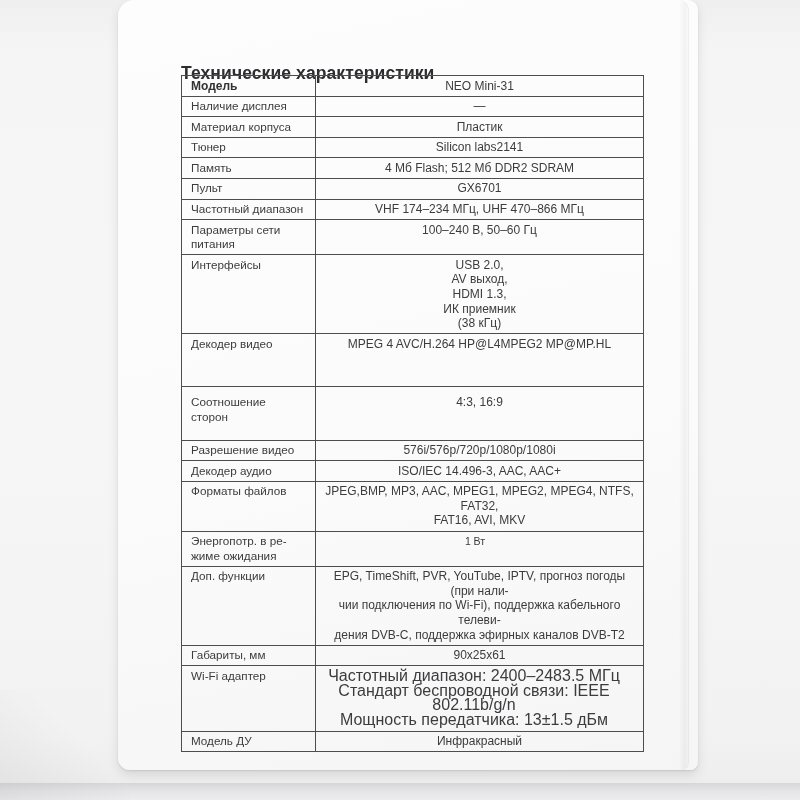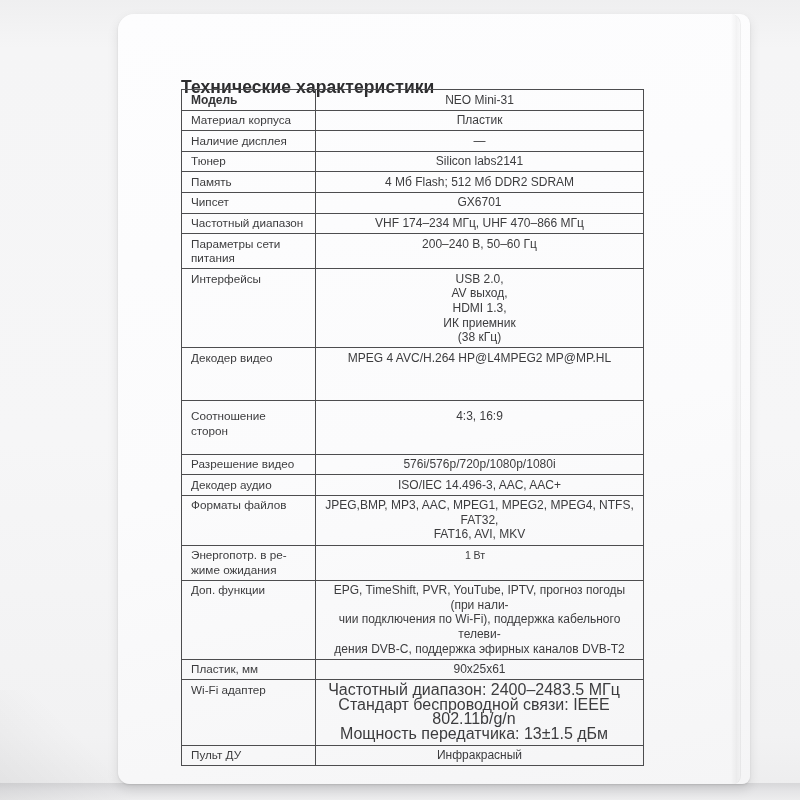--- a/index.html
+++ b/index.html
@@ -15,21 +15,21 @@
   
   .box-bottom-edge{
     position:absolute;left:0;right:0;top:783px;height:17px;z-index:1;
     background:linear-gradient(180deg,#d7d7d9 0%,#e4e4e6 45%,#ededee 100%);
   }
   .scene .corner-shade{
     position:absolute;left:0;top:690px;width:130px;height:110px;z-index:1;
     background:linear-gradient(225deg,rgba(0,0,0,0) 40%,rgba(0,0,0,0.05) 100%);
   }
   .card{
-    position:absolute;left:118px;top:14px;width:632px;height:770px;z-index:2;
+    position:absolute;left:118px;top:0;width:580px;height:770px;z-index:2;
     background:linear-gradient(168deg,#fdfdfe 0%,#fbfbfc 55%,#f5f5f6 100%);
     border-radius:16px 10px 8px 12px;
     box-shadow:0 1px 2px rgba(0,0,0,.10),0 5px 12px rgba(0,0,0,.10);
   }
   
   .card .right-fold{
     position:absolute;top:0;bottom:0;right:9px;width:9px;
     background:linear-gradient(90deg,rgba(0,0,0,0) 0%,rgba(0,0,0,.04) 60%,rgba(0,0,0,.015) 100%);
     border-right:1px solid rgba(0,0,0,.055);
     border-radius:0 10px 8px 0;
@@ -75,47 +75,47 @@
 
     <h1 class="title">Технические характеристики</h1>
 
     <table class="spec-table">
       <tbody>
           <tr>
     <td class="label">Модель</td>
     <td class="value">NEO Mini-31</td>
   </tr>
           <tr>
+    <td class="label">Наличие дисплея</td>
+    <td class="value">—</td>
+  </tr>
+          <tr>
     <td class="label">Материал корпуса</td>
     <td class="value">Пластик</td>
-  </tr>
-          <tr>
-    <td class="label">Наличие дисплея</td>
-    <td class="value">—</td>
   </tr>
           <tr>
     <td class="label">Тюнер</td>
     <td class="value">Silicon labs2141</td>
   </tr>
           <tr>
     <td class="label">Память</td>
     <td class="value">4 Мб Flash; 512 Мб DDR2 SDRAM</td>
   </tr>
           <tr>
-    <td class="label">Чипсет</td>
+    <td class="label">Пульт</td>
     <td class="value">GX6701</td>
   </tr>
           <tr>
     <td class="label">Частотный диапазон</td>
     <td class="value">VHF 174–234 МГц, UHF 470–866 МГц</td>
   </tr>
           <tr>
     <td class="label">Параметры сети
 питания</td>
-    <td class="value">200–240 В, 50–60 Гц</td>
+    <td class="value">100–240 В, 50–60 Гц</td>
   </tr>
           <tr>
     <td class="label">Интерфейсы</td>
     <td class="value">USB 2.0,
 AV выход,
 HDMI 1.3,
 ИК приемник
 (38 кГц)</td>
   </tr>
           <tr>
@@ -145,29 +145,29 @@
 жиме ожидания</td>
     <td class="value">1 Вт</td>
   </tr>
           <tr>
     <td class="label">Доп. функции</td>
     <td class="value">EPG, TimeShift, PVR, YouTube, IPTV, прогноз погоды (при нали-
 чии подключения по Wi-Fi), поддержка кабельного телеви-
 дения DVB-C, поддержка эфирных каналов DVB-T2</td>
   </tr>
           <tr>
-    <td class="label">Пластик, мм</td>
+    <td class="label">Габариты, мм</td>
     <td class="value">90x25x61</td>
   </tr>
           <tr>
     <td class="label">Wi-Fi адаптер</td>
     <td class="value">Частотный диапазон: 2400–2483.5 МГц
 Стандарт беспроводной связи: IEEE 802.11b/g/n
 Мощность передатчика: 13±1.5 дБм</td>
   </tr>
           <tr>
-    <td class="label">Пульт ДУ</td>
+    <td class="label">Модель ДУ</td>
     <td class="value">Инфракрасный</td>
   </tr>
         </tbody>
     </table>
   </div>
 </div>
 
 </body></html>

